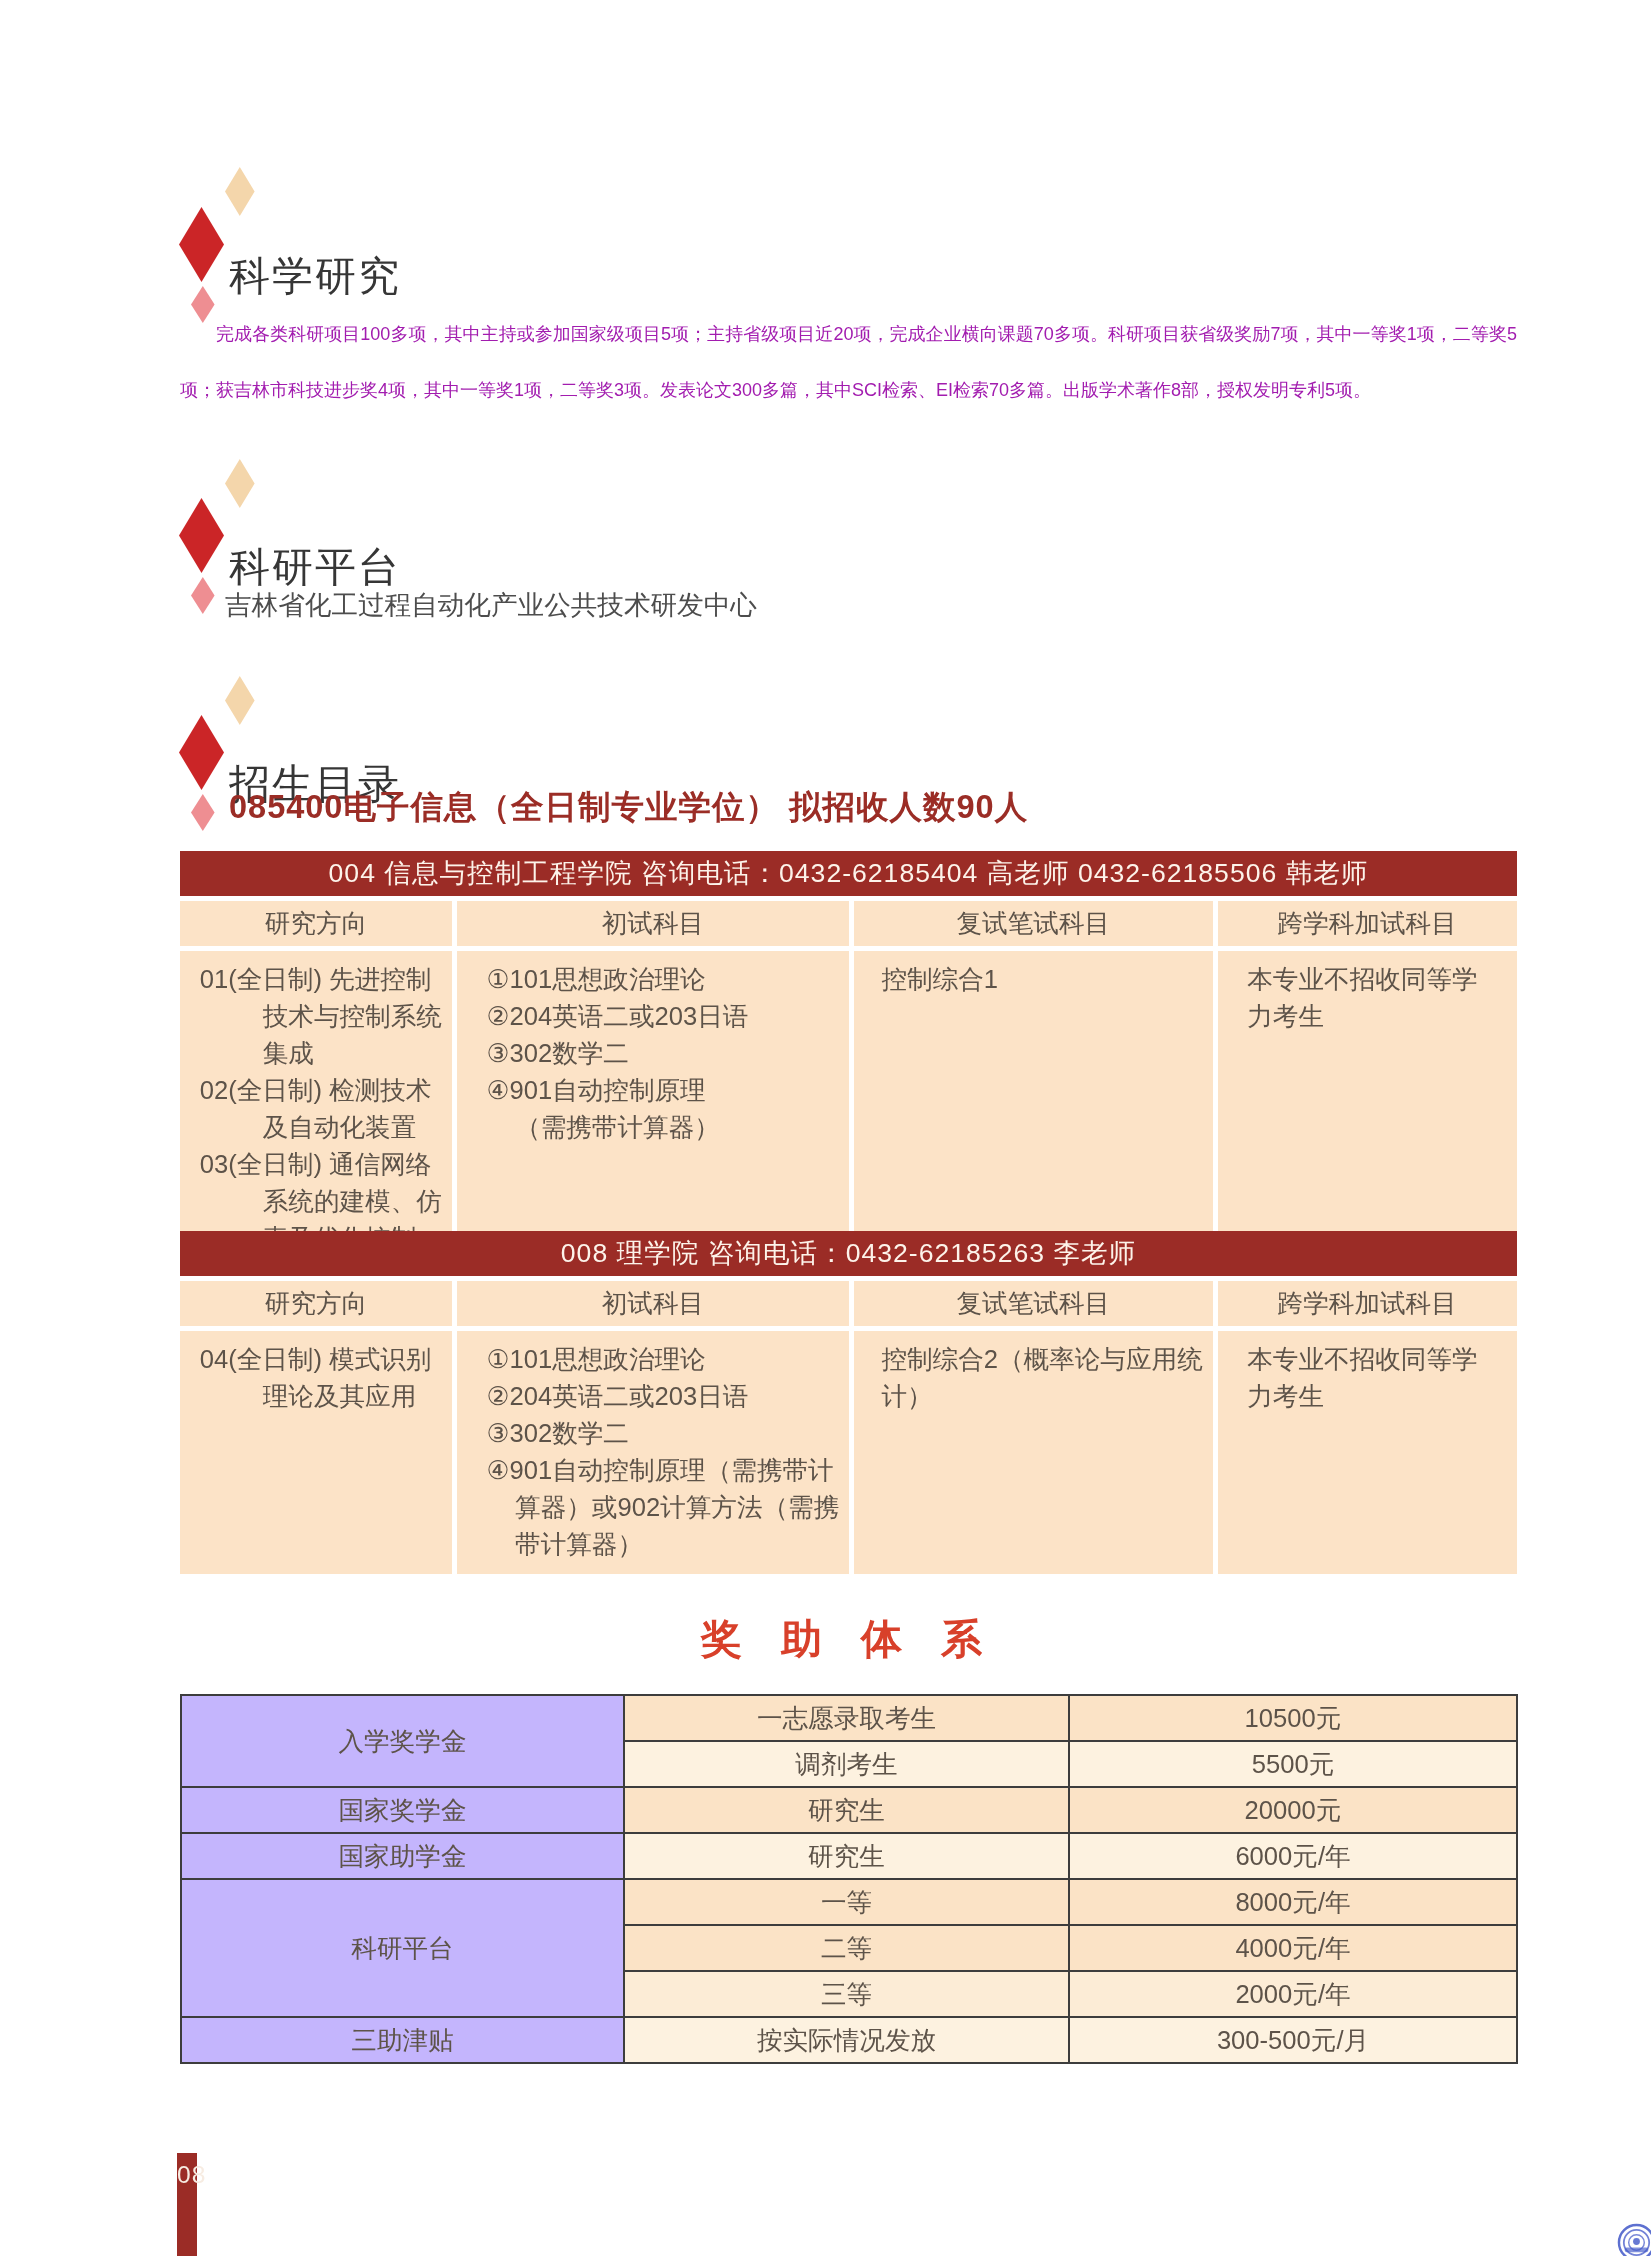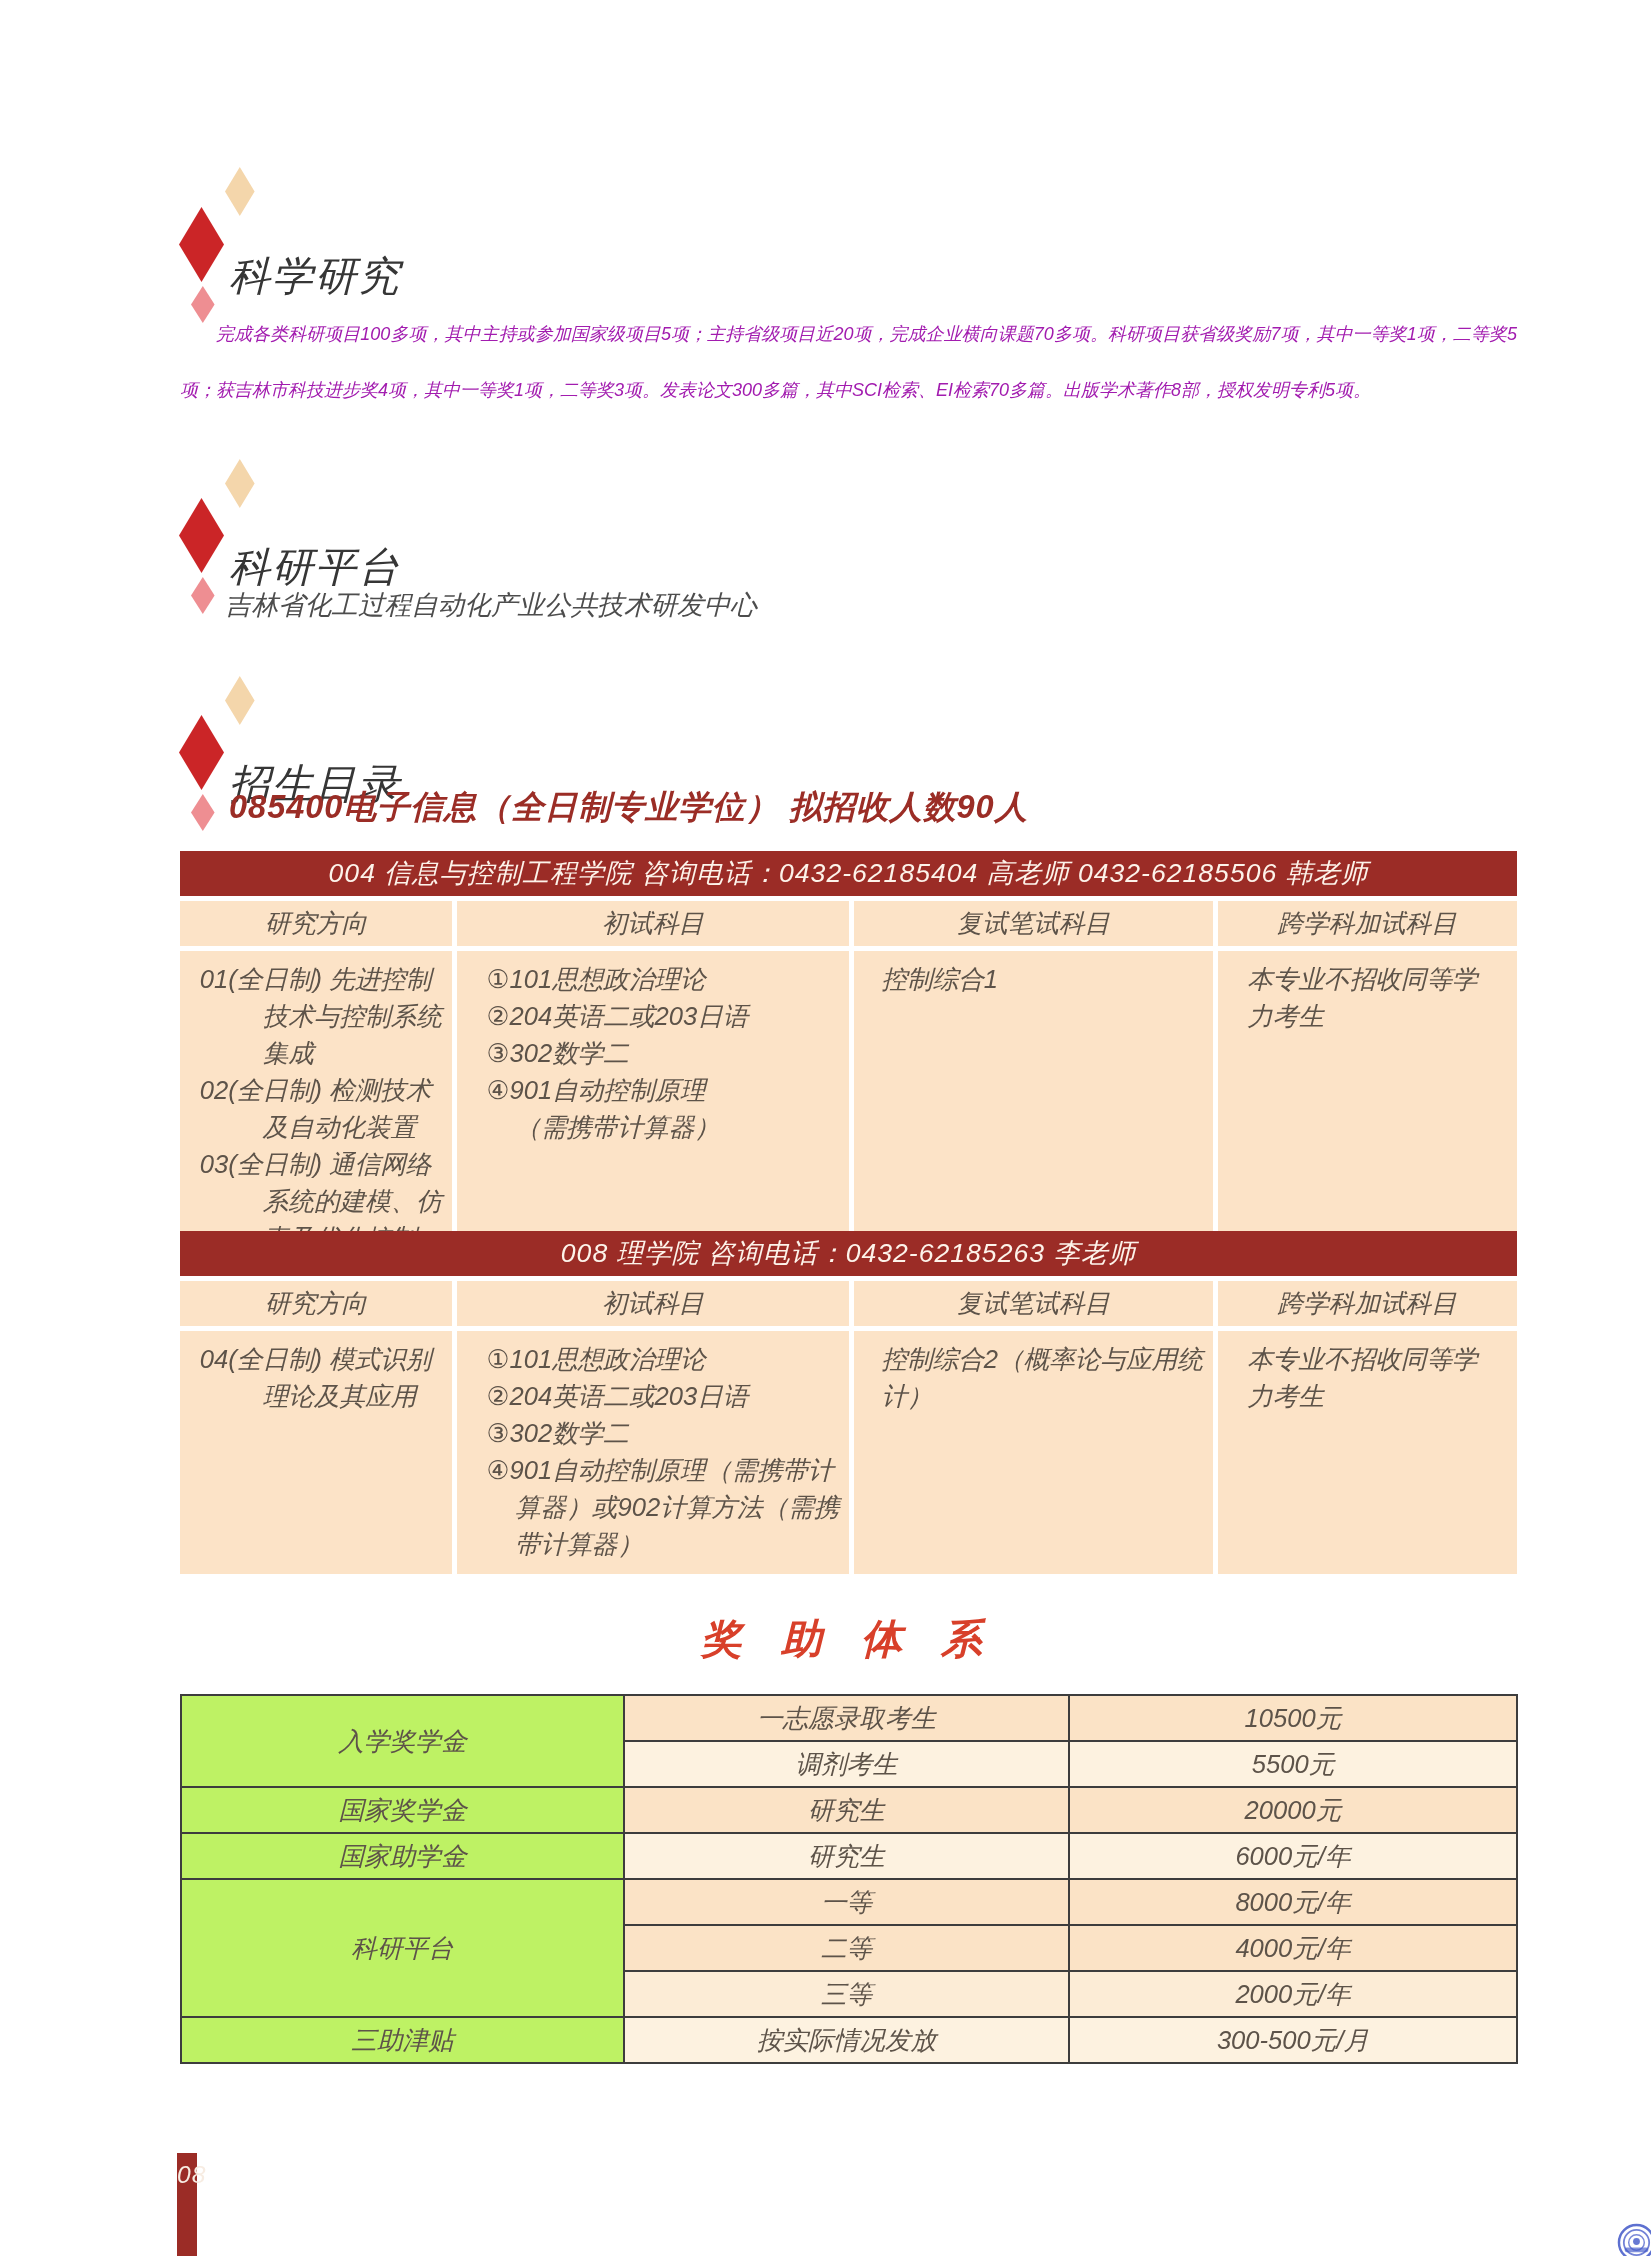--- a/index.html
+++ b/index.html
@@ -3,21 +3,20 @@
 <meta charset="utf-8">
 <style>
   html,body{margin:0;padding:0;background:#888;}
   .page{
     position:relative;
     width:1652px;height:2257px;
     background:#ffffff;
     overflow:hidden;
     font-family:"Liberation Sans","DejaVu Sans",sans-serif;
     color:#4d4d4d;
-    font-style:italic;
   }
   
   .diamond{position:absolute;clip-path:polygon(50% 0,100% 50%,50% 100%,0 50%);}
   .d-tan{width:29.6px;height:49px;background:#f4d6ab;}
   .d-red{width:45px;height:75px;background:#cb2527;}
   .d-pink{width:23.6px;height:37px;background:#ee8e92;}
   
   .sec-title{
     position:absolute;font-size:41px;font-weight:500;color:#363636;
     letter-spacing:2px;white-space:nowrap;
@@ -67,21 +66,21 @@
     letter-spacing:13.8px;
   }
   .sch-table{
     position:absolute;left:180px;top:1694px;
     border-collapse:collapse;table-layout:fixed;width:1337px;
   }
   .sch-table td{
     border:2px solid #3d3d3d;height:44px;text-align:center;
     font-size:25.6px;color:#5d5349;padding:0;
   }
-  .sch-cat{background:#bef264;}
+  .sch-cat{background:#c4b5fd;}
   .bg-peach{background:#fbe3c6;}
   .bg-cream{background:#fdf2e0;}
   .bg-lpeach{background:#fcecd6;}
   
   .footer-block{
     position:absolute;left:177px;top:2153px;width:20px;height:103px;
     background:#9b2c26;
   }
   .footer-num{
     display:block;text-align:center;margin-top:7.9px;

